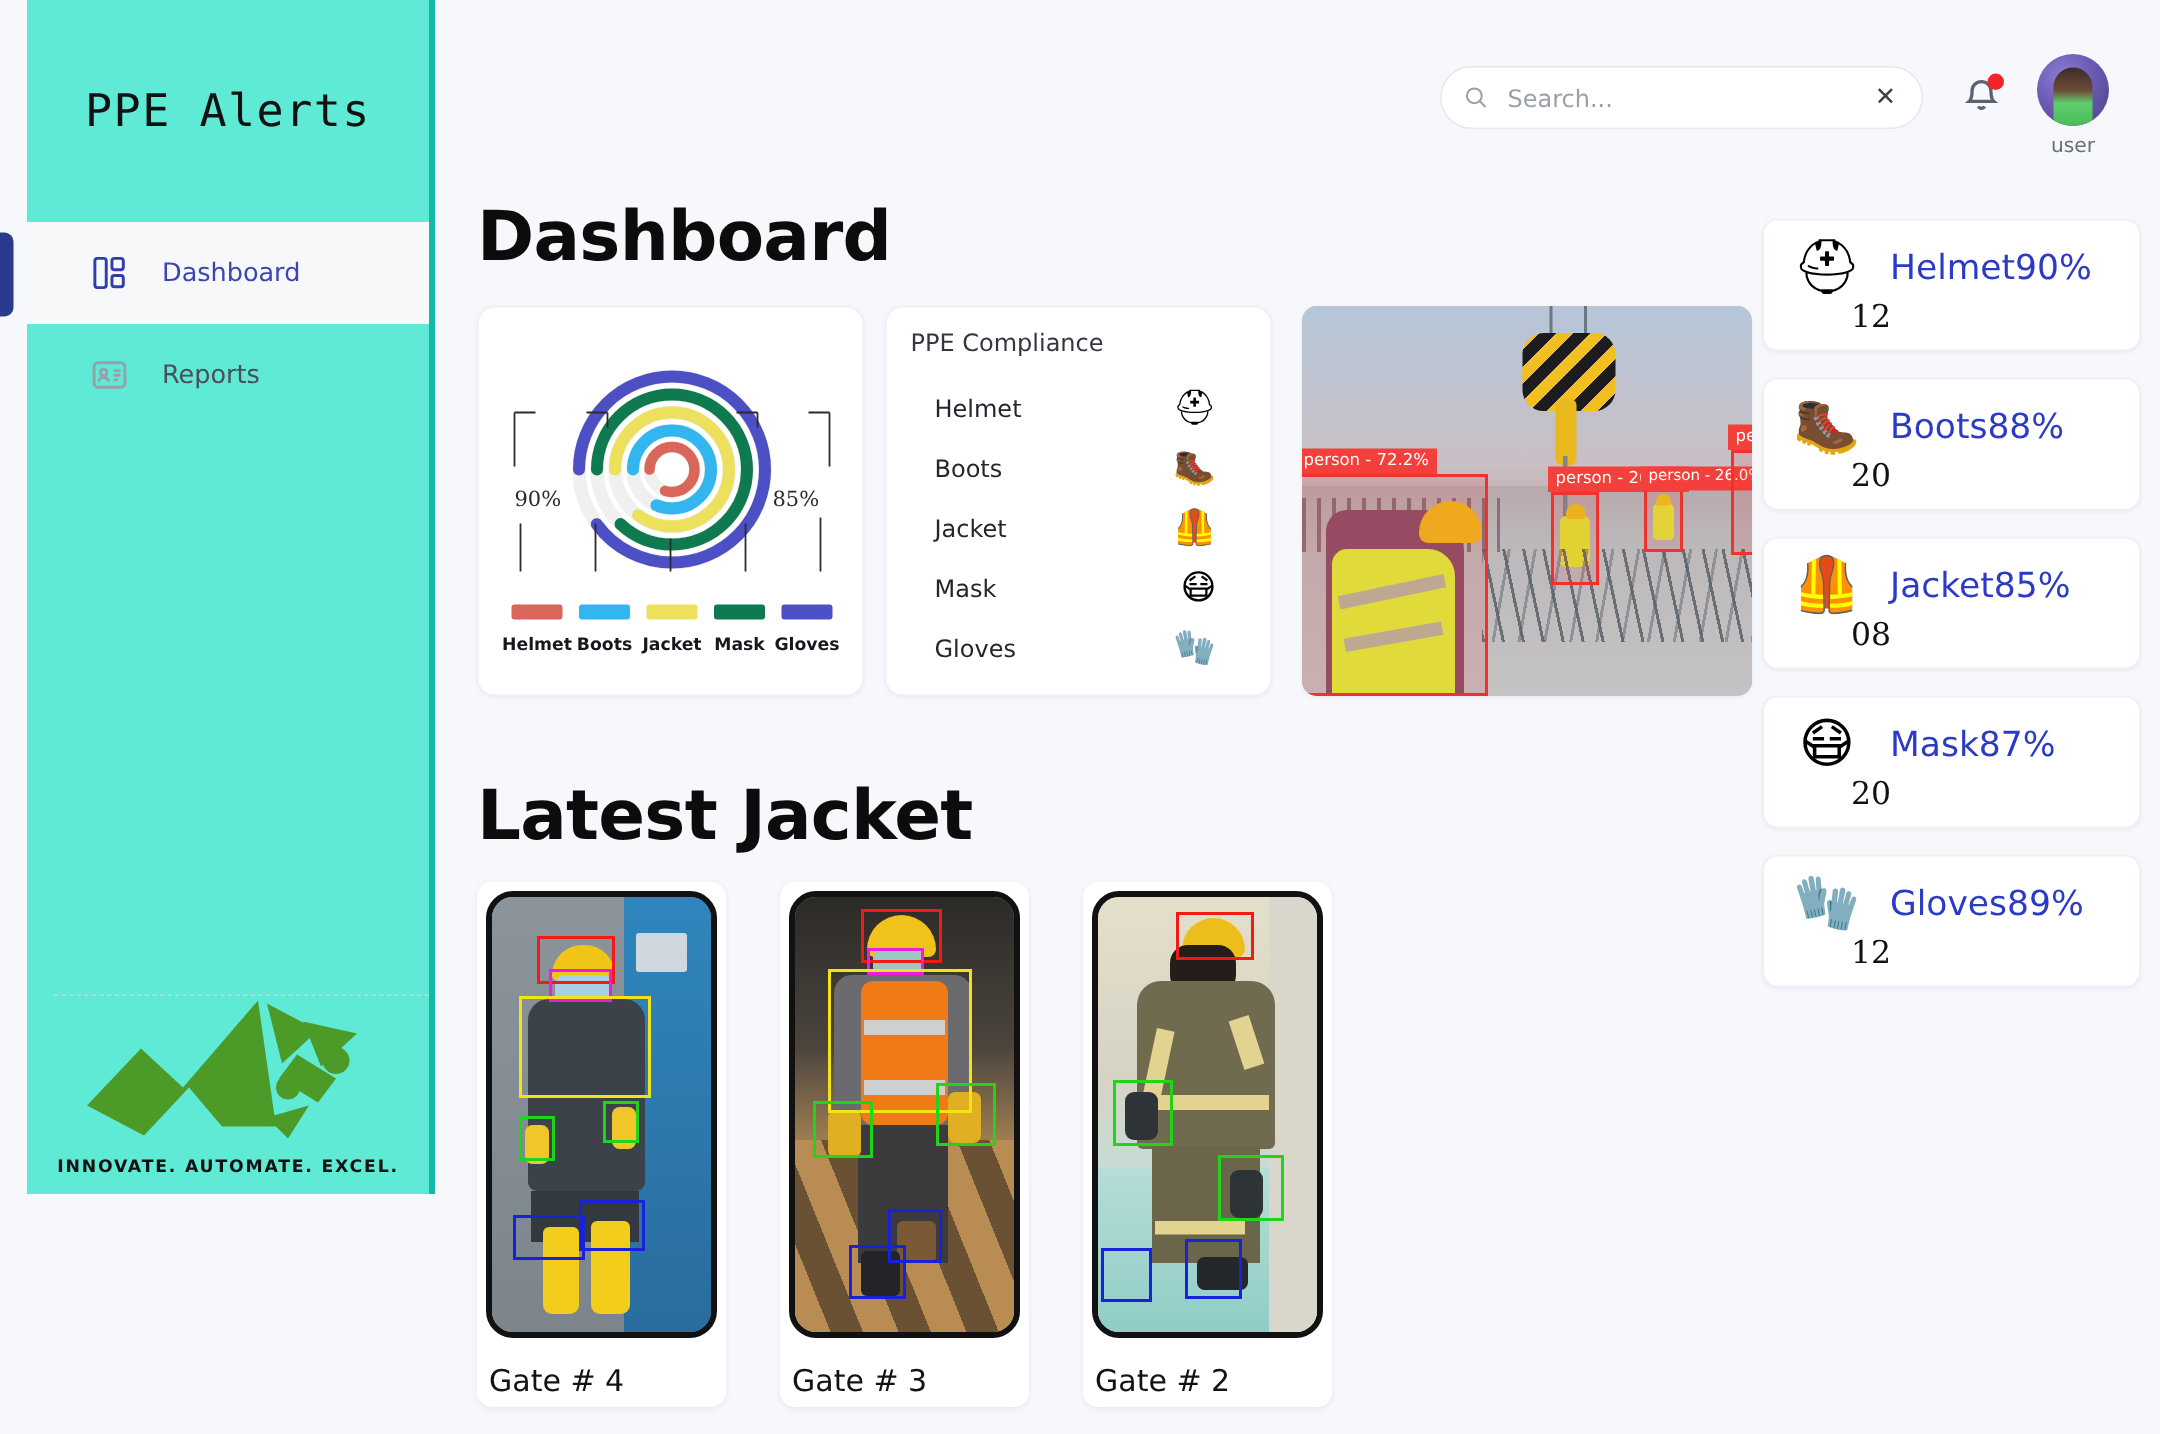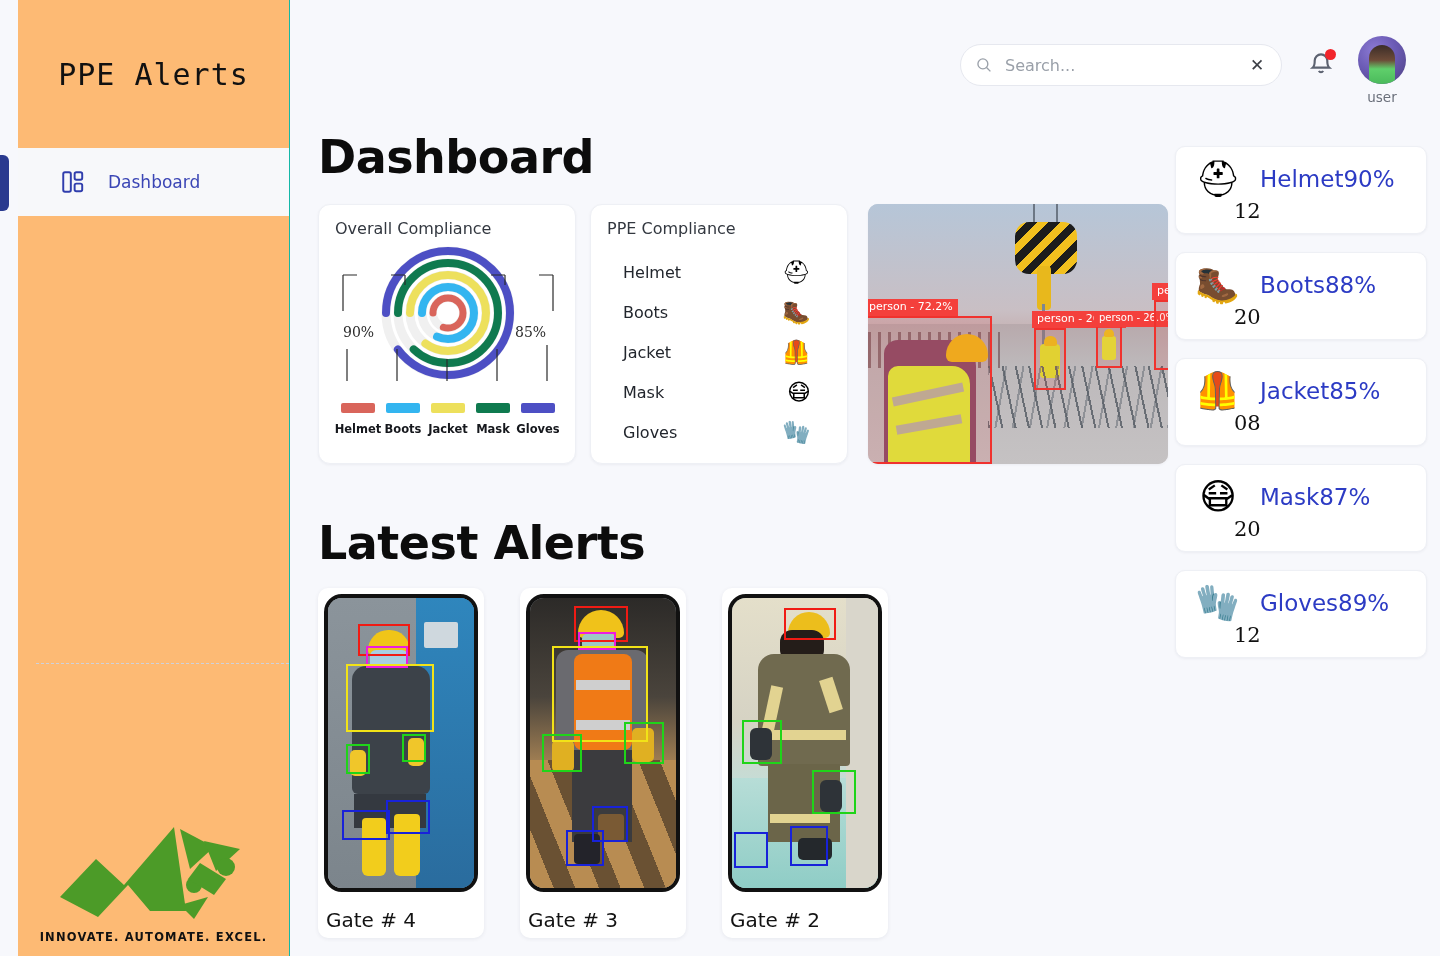--- a/index.html
+++ b/index.html
@@ -7,23 +7,23 @@
     width: 1440px; height: 956px;
     overflow: hidden;
     background: #f7f8fc;
     font-family: "DejaVu Sans", sans-serif;
   }
   .app { position: relative; width: 1440px; height: 956px; }
 
   
   .sidebar {
     position: absolute; left: 18px; top: 0;
-    width: 272px; height: 956px;
-    background: #fdba74;
-    border-right: 1px solid #14b8a6;
+    width: 272px; height: 796px;
+    background: #5eead4;
+    border-right: 4px solid #14b8a6;
   }
   .brand {
     height: 148px;
     display: flex; align-items: center; justify-content: center;
     font-family: "DejaVu Sans Mono", monospace;
     font-size: 30px; letter-spacing: 1px; color: #111; font-weight: 400;
   }
   .nav-item {
     display: flex; align-items: center; gap: 20px;
     height: 68px; padding-left: 42px;
@@ -252,20 +252,31 @@
         <svg viewBox="0 0 24 24">
             <rect x="3" y="3" width="7" height="18" rx="1.6"></rect>
             <rect x="13.5" y="3" width="7" height="7" rx="1.6"></rect>
             <rect x="13.5" y="13.5" width="7" height="7" rx="1.6"></rect>
           </svg>
       </span>
       <span>Dashboard</span>
     </div>
 
 
+    <div class="nav-item">
+      <span class="ico">
+        <svg viewBox="0 0 24 24">
+            <rect x="2.5" y="4.5" width="19" height="15" rx="2.4"></rect>
+            <circle cx="8.4" cy="10.4" r="2"></circle>
+            <path d="M5.3 16c.5-1.8 1.9-2.6 3.1-2.6s2.6.8 3.1 2.6"></path>
+            <path d="M14.5 9.3h4.3M14.5 12.2h4.3M14.5 15.1h2.8"></path>
+          </svg>
+      </span>
+      <span>Reports</span>
+    </div>
 
     <div class="sb-divider"></div>
 
     <div class="logo-wrap">
       <div class="logo-mark">
         <svg viewBox="0 0 200 108" width="200" height="108">
           <polygon points="6,78 42,40 70,66 120,8 132,92 96,92 74,66 44,98" fill="#4c9b28"></polygon>
           <polygon points="126,10 160,28 136,50" fill="#4c9b28"></polygon>
           <polygon points="150,22 186,30 162,52" fill="#4c9b28"></polygon>
           <circle cx="140" cy="66" r="8" fill="#4c9b28"></circle>
@@ -303,21 +314,20 @@
       <div class="avatar"></div>
       <div class="avatar-label">user</div>
     </div>
   </header>
 
   <main class="main">
 
     <h1 class="h-dashboard">Dashboard</h1>
 
     <section class="card" id="overall">
-      <div class="card-title">Overall Compliance</div>
 
       <div class="radial-wrap">
         <svg viewBox="0 0 258 160" width="258" height="160">
 
           <g fill="none" stroke="#f0f0f0" stroke-linecap="round">
             <circle cx="129" cy="80" r="62" stroke-width="9"></circle>
             <circle cx="129" cy="80" r="50" stroke-width="9"></circle>
             <circle cx="129" cy="80" r="38" stroke-width="9"></circle>
             <circle cx="129" cy="80" r="26" stroke-width="9"></circle>
             <circle cx="129" cy="80" r="15" stroke-width="8"></circle>
@@ -424,21 +434,21 @@
       <div class="det-box" style="left:166px; top:124px; width:32px; height:62px;"></div>
       <div class="det-lbl" style="left:164px; top:107px;">person - 26.0%</div>
 
       <div class="det-box" style="left:228px; top:120px; width:26px; height:44px;"></div>
       <div class="det-lbl" style="left:226px; top:107px; font-size:10px;">person - 26.0%</div>
 
       <div class="det-box" style="left:286px; top:96px; width:22px; height:70px;"></div>
       <div class="det-lbl" style="left:284px; top:79px;">person</div>
     </section>
 
-    <h1 class="h-alerts">Latest Alerts</h1>
+    <h1 class="h-alerts">Latest Jacket</h1>
 
     <div class="alerts-row">
 
       <div class="alert-card">
         <div class="alert-img">
           <div class="sc" style="background:linear-gradient(100deg,#8d969d 0%,#9aa2a8 40%,#2f7fb5 58%,#2b6fa3 100%)"></div>
           <div style="position:absolute;left:0;top:0;width:62%;height:100%;background:linear-gradient(180deg,#8b949b,#7c858c)"></div>
           <div style="position:absolute;right:0;top:0;width:40%;height:100%;background:linear-gradient(180deg,#2f86bd,#2a6c9e)"></div>
           <div style="position:absolute;right:16px;top:24px;width:34px;height:26px;background:#cfd8de;border-radius:2px"></div>
           <div style="position:absolute;left:40px;top:32px;width:42px;height:24px;background:#f0c518;border-radius:21px 21px 4px 4px"></div>

